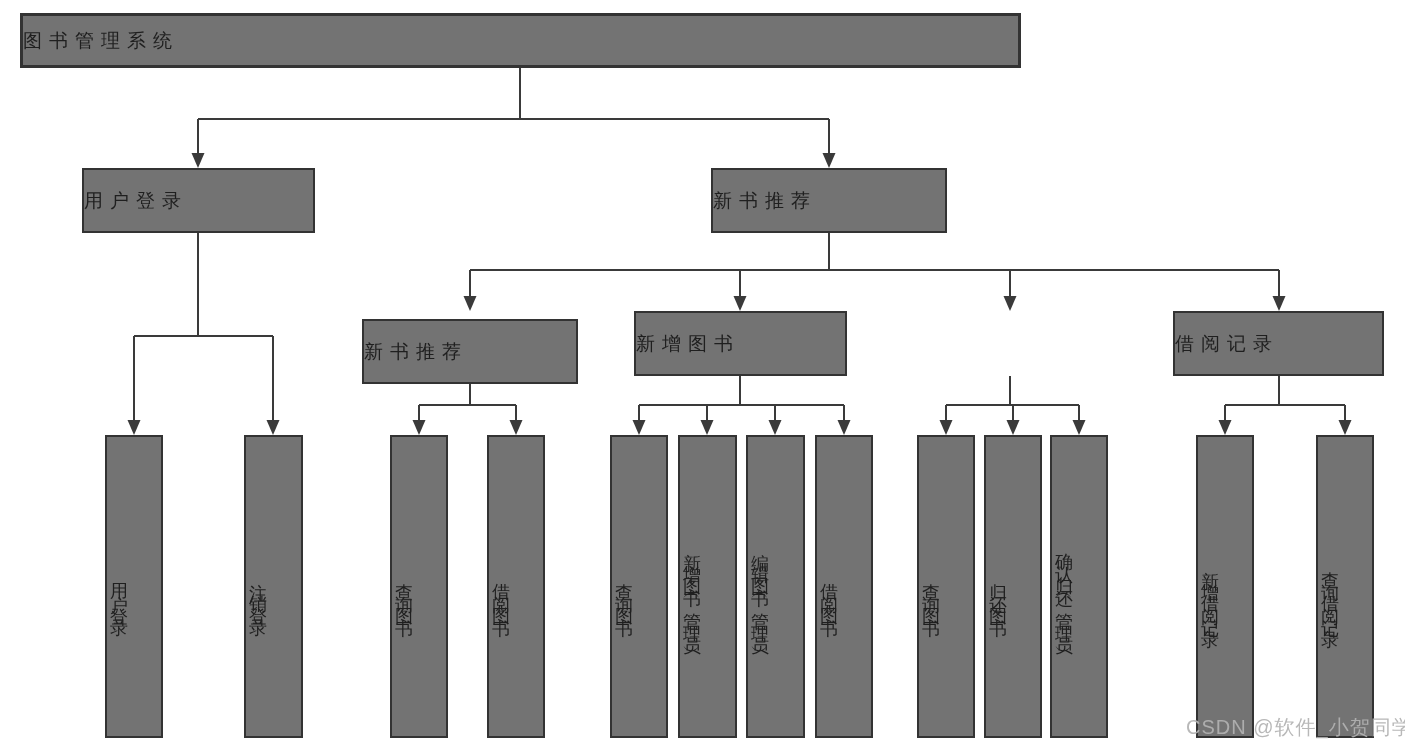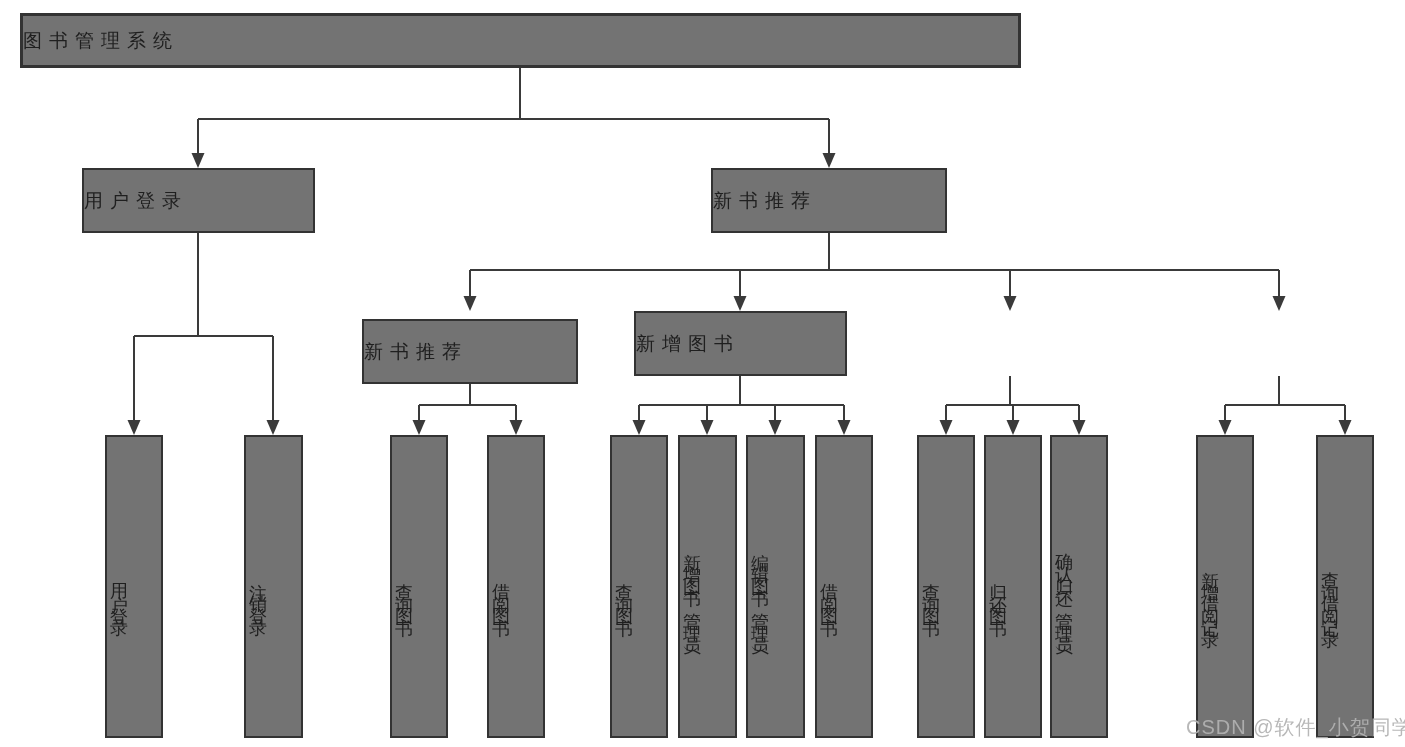--- a/index.html
+++ b/index.html
@@ -84,20 +84,23 @@
   <div class="box" style="left:711px;top:168px;width:236px;height:65px;">
     <span class="h-label">新书推荐</span>
   </div>
 
   <div class="box" style="left:362px;top:311px;width:216px;height:65px;margin-top:8px;">
     <span class="h-label">新书推荐</span>
   </div>
   <div class="box" style="left:634px;top:311px;width:213px;height:65px;">
     <span class="h-label">新增图书</span>
   </div>
+  <div class="box" style="left:1173px;top:311px;width:211px;height:65px;">
+    <span class="h-label">借阅记录</span>
+  </div>
 
   <div class="box" style="left:105px;top:435px;width:58px;height:303px;">
     <span class="v-label">用户登录</span>
   </div>
   <div class="box" style="left:244px;top:435px;width:59px;height:303px;">
     <span class="v-label">注销登录</span>
   </div>
 
   <div class="box" style="left:390px;top:435px;width:58px;height:303px;">
     <span class="v-label">查询图书</span>

